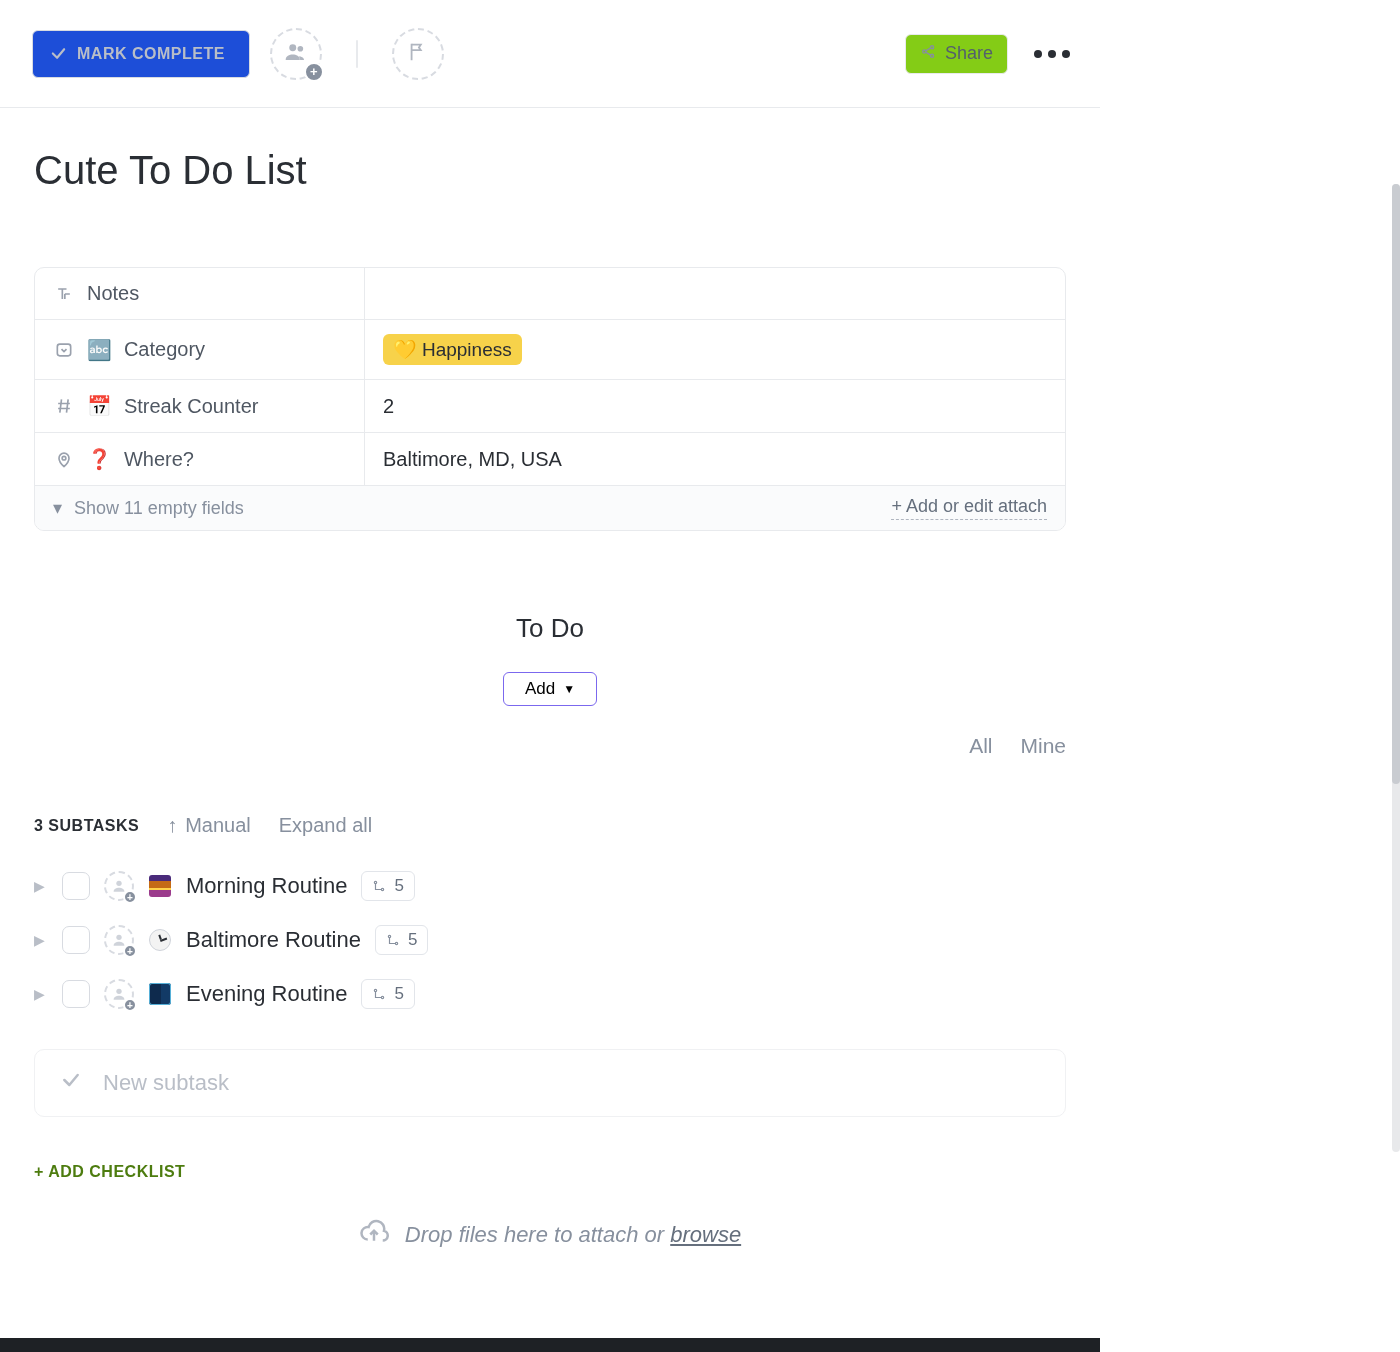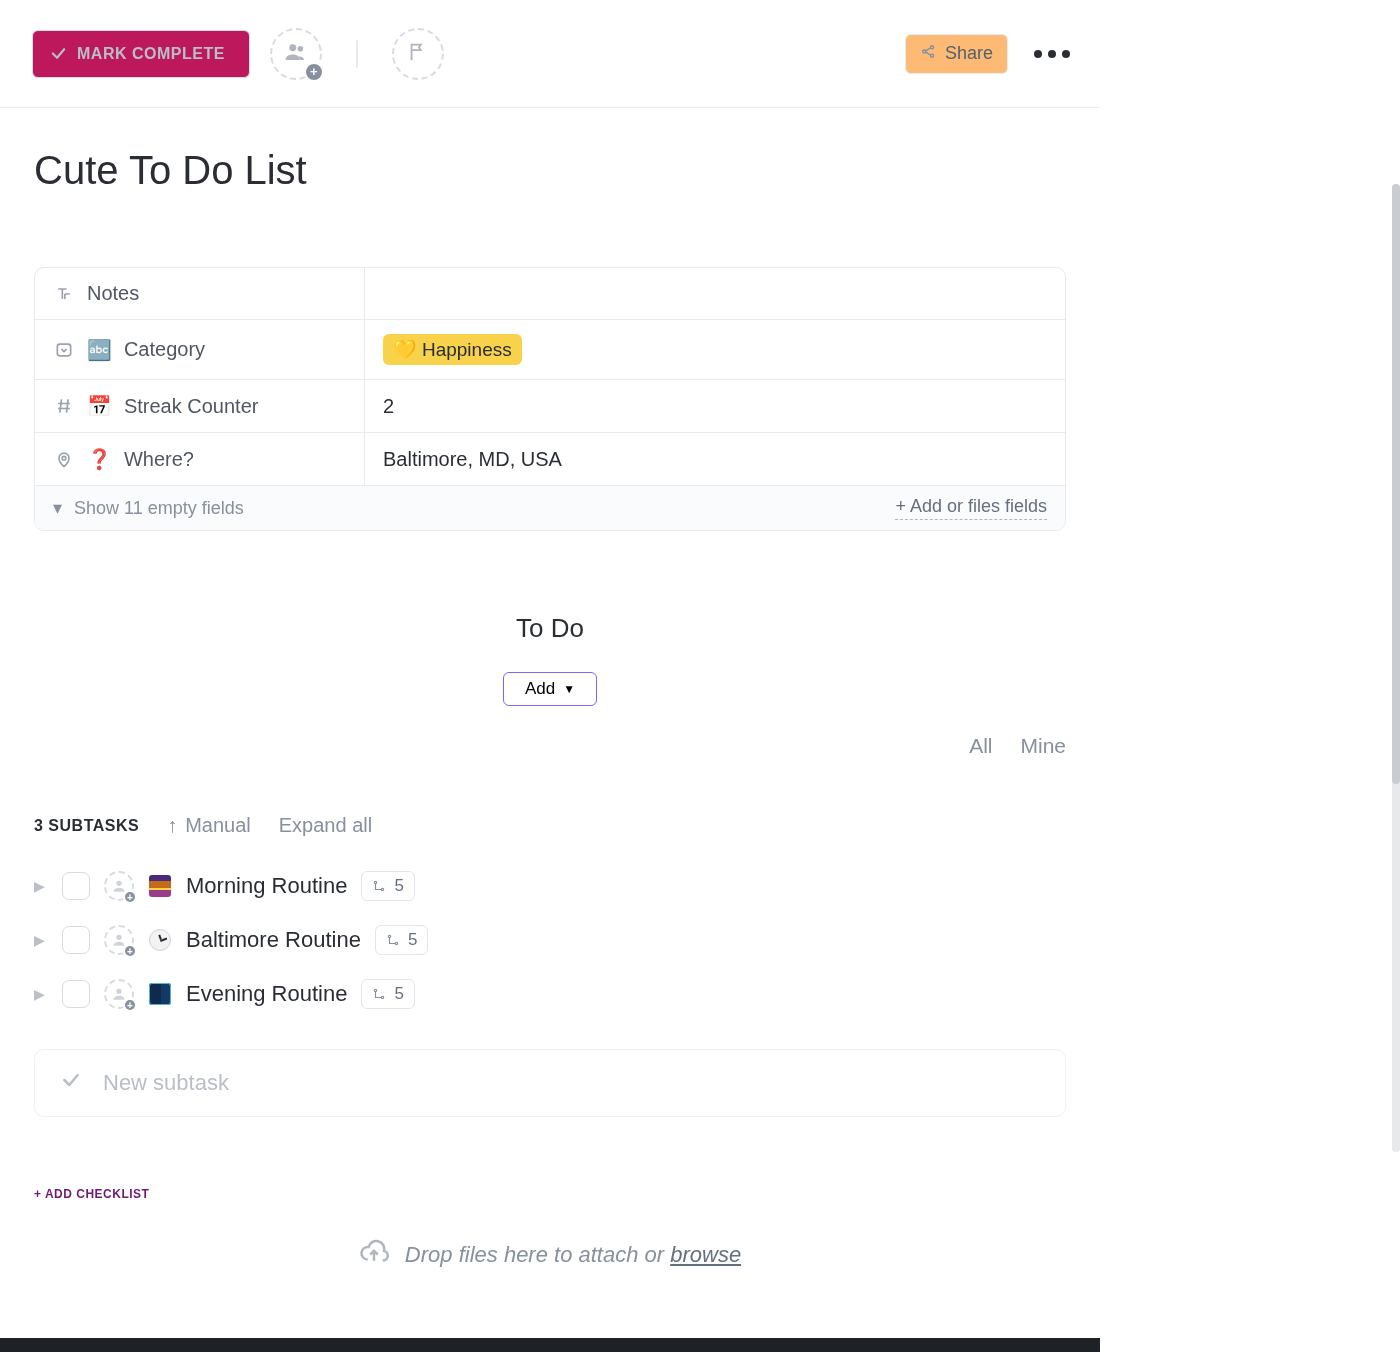--- a/index.html
+++ b/index.html
@@ -29,21 +29,21 @@
     display: flex;
     align-items: center;
     gap: 10px;
     border: 1px solid #d8dbe1;
     border-radius: 6px;
     padding: 14px 24px 14px 16px;
     color: #b9bec7;
     font-weight: 700;
     letter-spacing: .5px;
     font-size: 16px;
-    background: #be185d;
+    background: #1d4ed8;
   }
   .mark-complete .check {
     width: 18px; height: 18px;
     display: inline-flex; align-items: center; justify-content: center;
   }
   .dashed-holder { position: relative; width:52px; height:52px; display:inline-flex; align-items:center; justify-content:center; }
   .dashed-border {
     position: absolute; inset:0;
     border: 2px dashed #d8dbe1;
     border-radius: 50%;
@@ -64,21 +64,21 @@
   .vsep { width:2px; height:28px; background:#e8eaed; border-radius:2px; margin: 0 14px; }
   .flag-ico { color:#b9bec7; }
   .right-controls {
     margin-left: auto;
     display: flex;
     align-items: center;
     gap: 20px;
   }
   .share-btn {
     border: 1px solid #e8eaed;
-    background: #fdba74;
+    background: #84cc16;
     border-radius: 6px;
     padding: 8px 14px;
     display:flex; align-items:center; gap:8px;
     color:#54606c;
     font-size: 18px;
   }
   .dots {
     display:flex; gap:6px; padding: 0 6px;
   }
   .dots span{ width:8px; height:8px; border-radius:50%; background:#2a2e34; display:inline-block;}
@@ -187,22 +187,22 @@
   }
   .new-subtask {
     margin-top: 40px;
     border:1px solid #f0f1f3;
     border-radius:10px;
     padding: 20px 26px;
     display:flex; align-items:center; gap:22px;
     color:#b9bec7; font-size:22px;
   }
   .add-checklist {
-    margin-top: 70px;
-    color:#701a75; font-weight:700; font-size:12px; letter-spacing:.5px;
+    margin-top: 46px;
+    color:#4d7c0f; font-weight:700; font-size:16px; letter-spacing:.5px;
   }
   .dropzone {
     margin-top: 36px;
     display:flex; align-items:center; justify-content:center; gap:16px;
     color:#87909e; font-style:italic; font-size:22px;
   }
   .dropzone a { color:#656f7d; text-decoration: underline; font-style:italic;}
   .bottom-bar { position:absolute; left:0; right:0; bottom:0; height:14px; background:#1e2125; width:1100px;}
   .scroll-right { position:absolute; right:0; top:184px; bottom:200px; width:8px; background:#e8e9eb; border-radius:4px; }
   .scroll-right .thumb { position:absolute; left:0; right:0; top:0; height:62%; background:#c9ccd1; border-radius:4px; }
@@ -329,21 +329,21 @@
       <div class="fcell-right">
             <span>Baltimore, MD, USA</span>
           </div>
     </div>
 
     <div class="frow fields-footer">
       <div class="left">
         <span>▾</span>
         <span>Show 11 empty fields</span>
       </div>
-      <span class="right">+ Add or files fields</span>
+      <span class="right">+ Add or edit attach</span>
     </div>
   </div>
 
   <div class="section-head">
     <h2>To Do</h2>
     <button class="add-pill">
       <span>Add</span>
       <span class="caret">▼</span>
     </button>
     <div class="filter-links">

